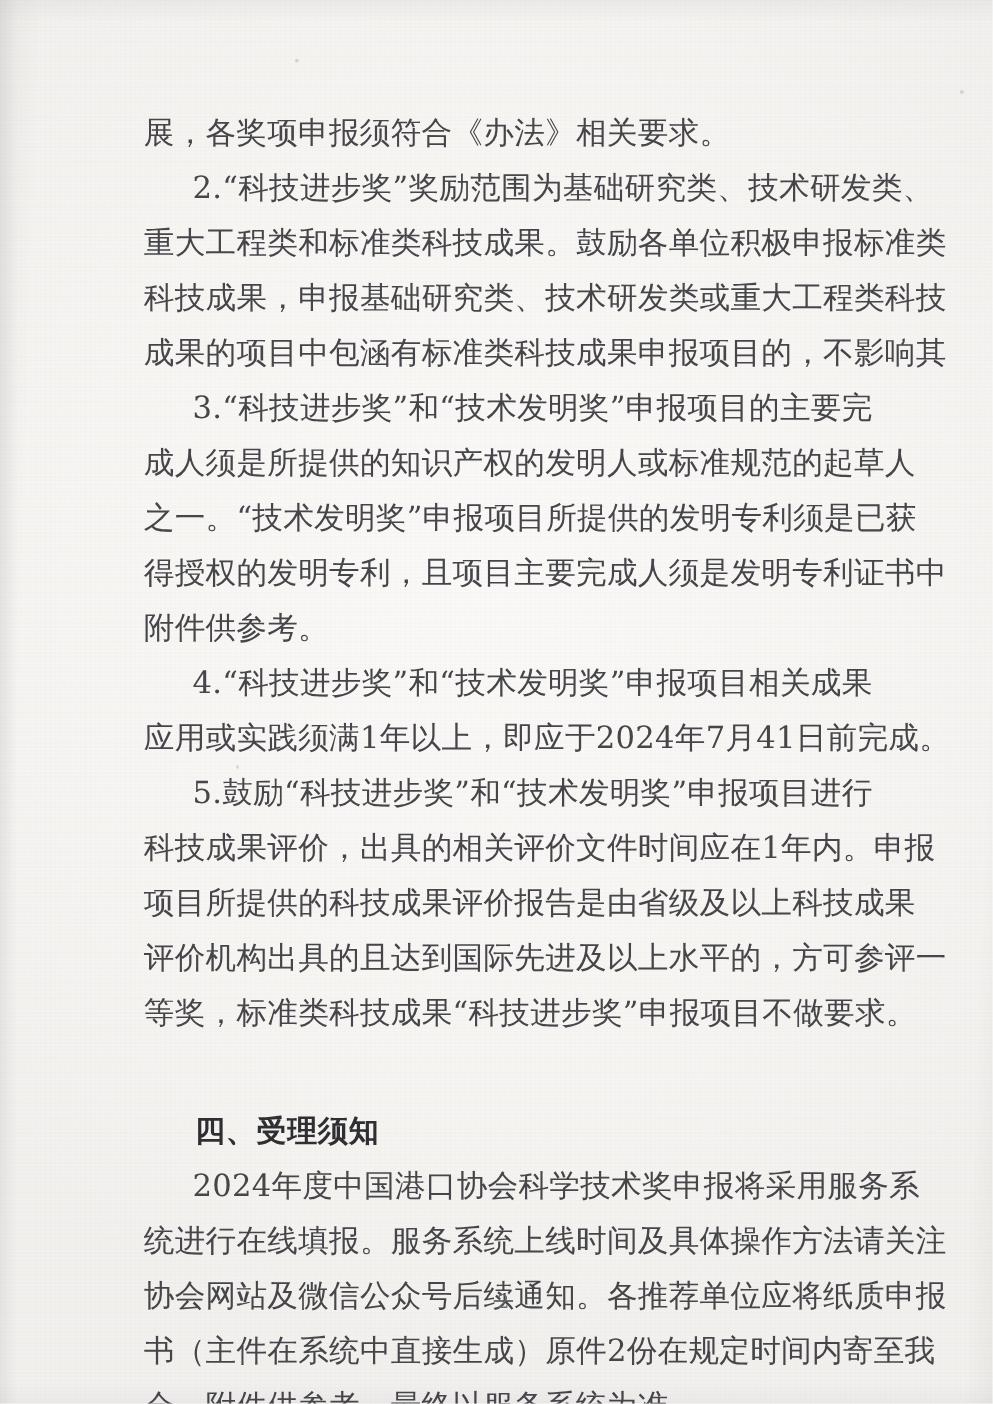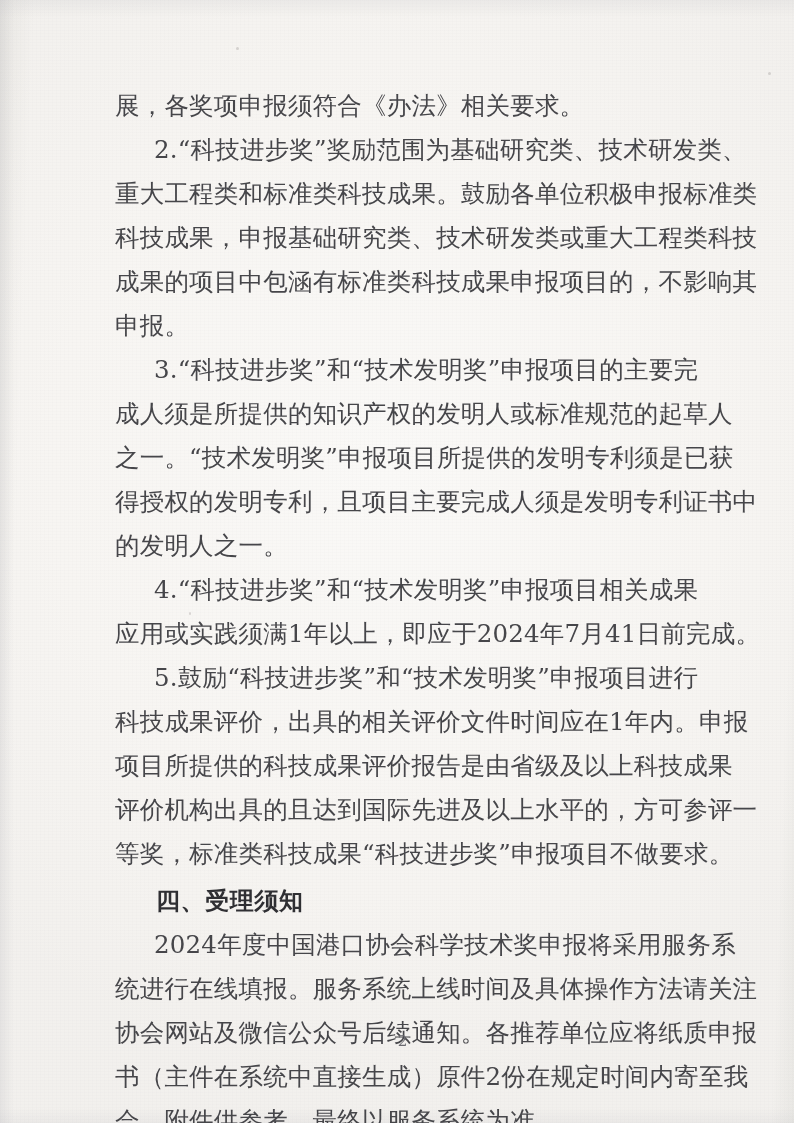--- a/index.html
+++ b/index.html
@@ -82,20 +82,21 @@
   .heading {
     font-family: "DejaVu Sans", "Liberation Sans", sans-serif;
     font-size: 24px;
     font-weight: bold;
     line-height: 44px;
     height: 44px;
     color: #2f2f33;
     padding-left: 41px;
     letter-spacing: .6px;
     white-space: nowrap;
+    margin-top: 48px;
   }
 
   .gap { height: 3px; }
 
   #pagenum {
     position: absolute;
     left: 0;
     right: 0;
     top: 1032px;
     text-align: center;
@@ -225,21 +226,20 @@
           <span>报</span>
           <span>项</span>
           <span>目</span>
           <span>的</span>
           <span>，</span>
           <span>不</span>
           <span>影</span>
           <span>响</span>
           <span>其</span>
         </div>
-        <div class="ln">申报。</div>
         <div class="ln ind just">
           <span>3.</span>
           <span>“</span>
           <span>科</span>
           <span>技</span>
           <span>进</span>
           <span>步</span>
           <span>奖</span>
           <span>”</span>
           <span>和</span>
@@ -335,21 +335,21 @@
           <span>须</span>
           <span>是</span>
           <span>发</span>
           <span>明</span>
           <span>专</span>
           <span>利</span>
           <span>证</span>
           <span>书</span>
           <span>中</span>
         </div>
-        <div class="ln">的发明人之一。</div>
+        <div class="ln">附件供参考。</div>
         <div class="ln ind just">
           <span>4.</span>
           <span>“</span>
           <span>科</span>
           <span>技</span>
           <span>进</span>
           <span>步</span>
           <span>奖</span>
           <span>”</span>
           <span>和</span>

